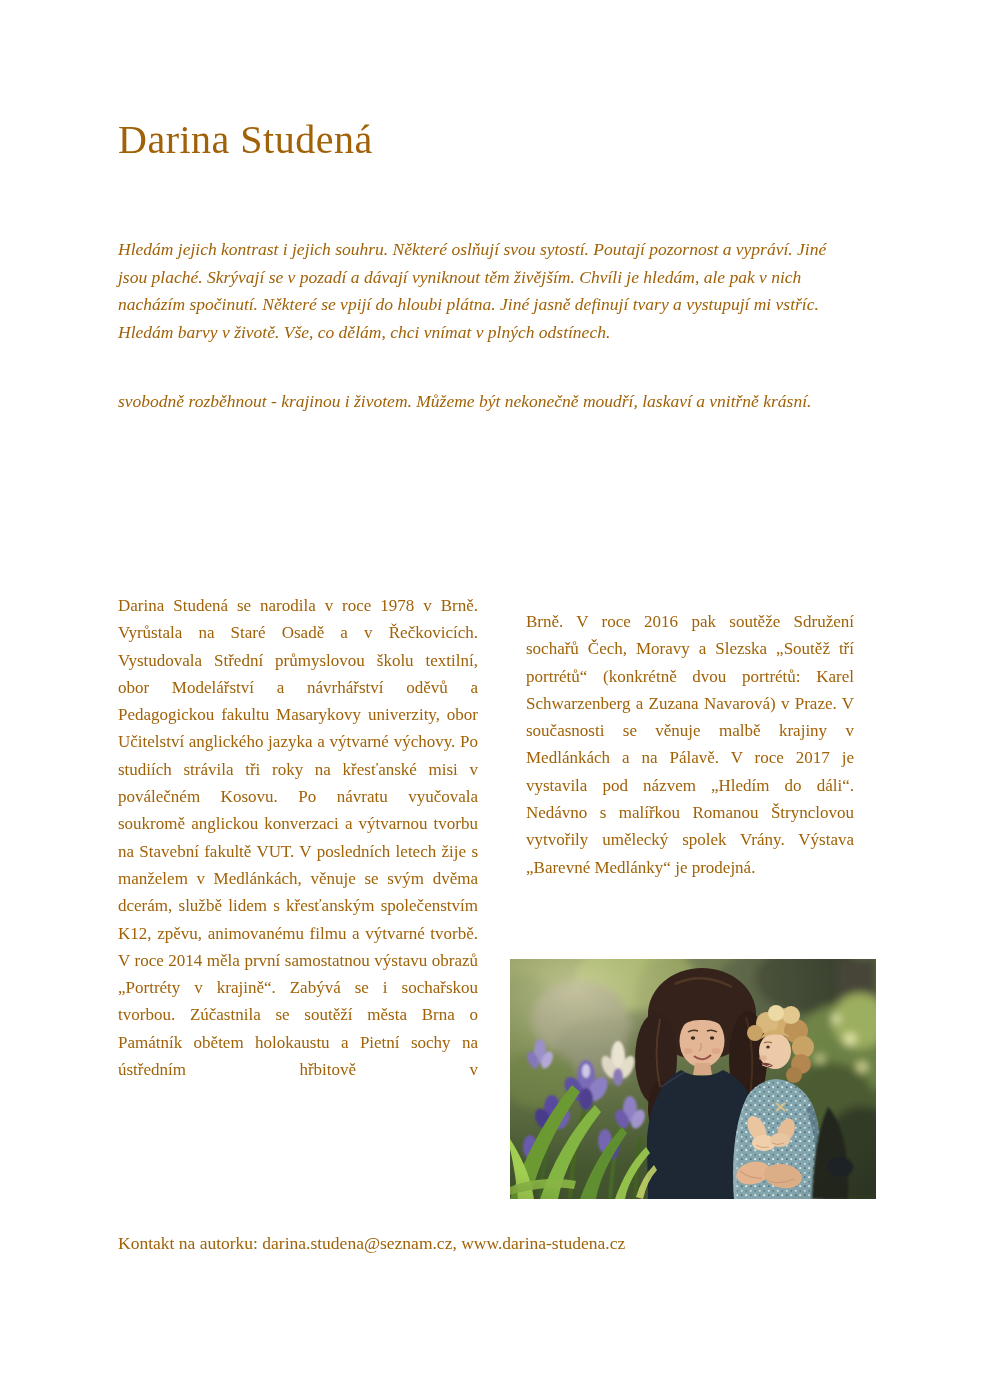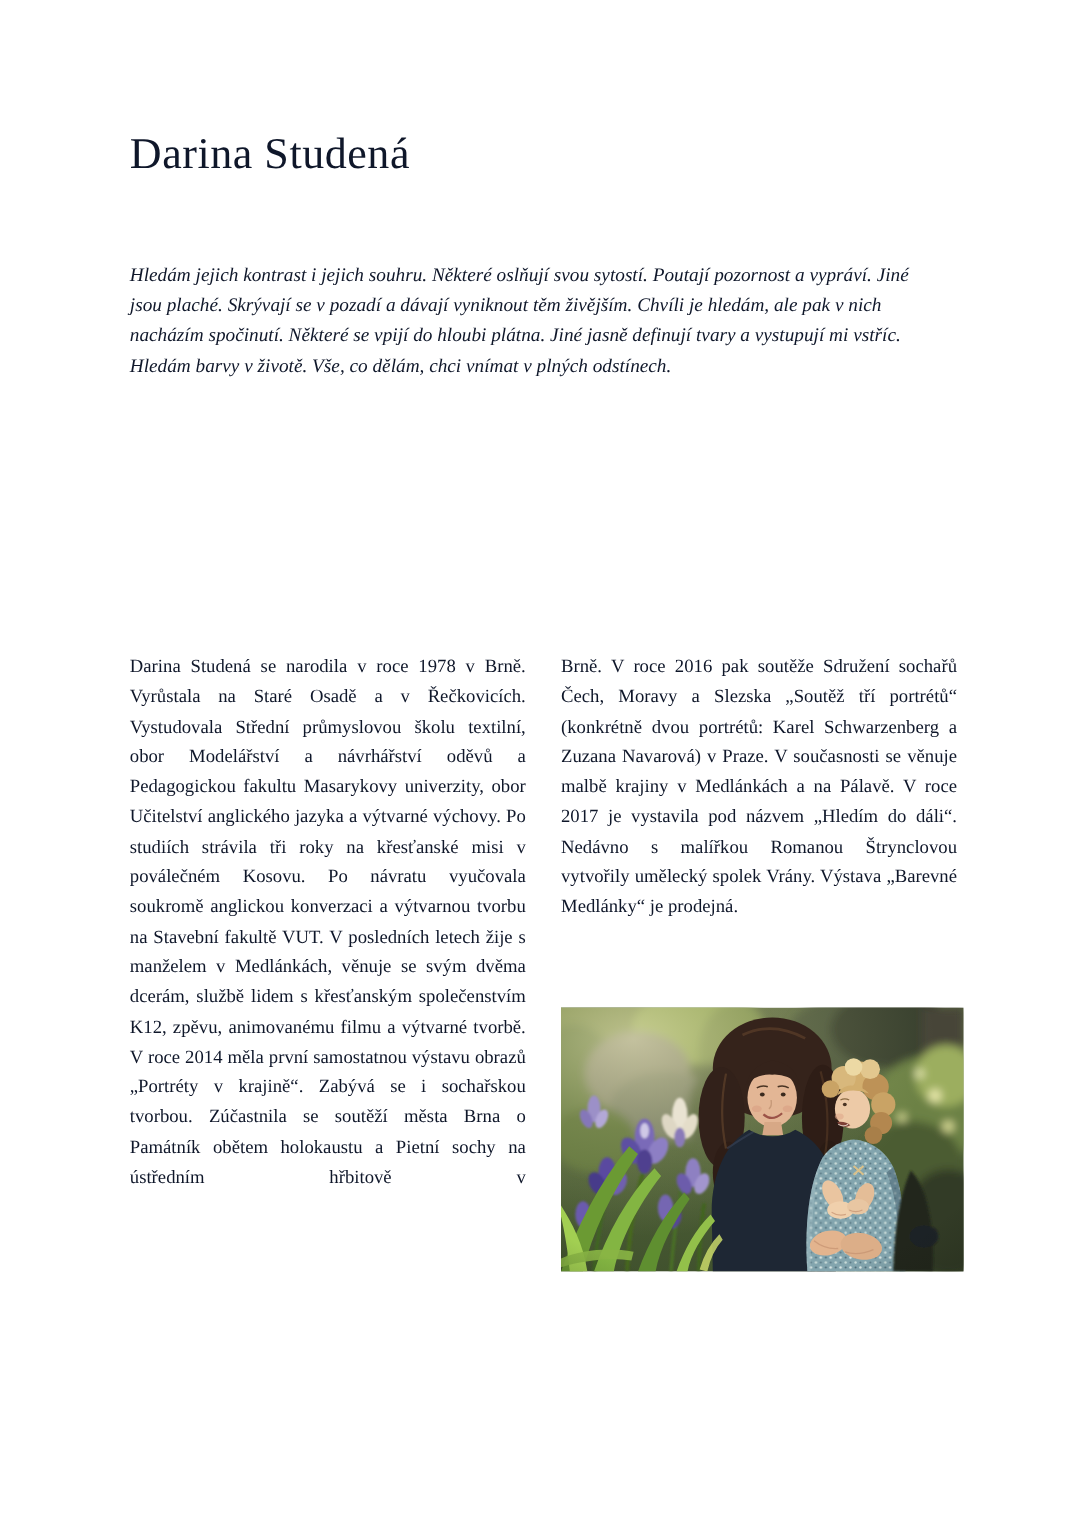--- a/index.html
+++ b/index.html
@@ -6,21 +6,21 @@
     margin: 0;
     padding: 0;
     background: #ffffff;
   }
   .page {
     position: relative;
     width: 990px;
     height: 1400px;
     background: #ffffff;
     font-family: "Liberation Serif", "DejaVu Serif", serif;
-    color: #0f172a;
+    color: #a16207;
     overflow: hidden;
   }
   .page-title {
     position: absolute;
     left: 118px;
     top: 119px;
     margin: 0;
     font-size: 40px;
     font-weight: normal;
     line-height: 42px;
@@ -51,21 +51,21 @@
   .col {
     width: 360px;
     font-size: 17px;
     line-height: 27.3px;
     text-align: justify;
   }
   .col-left {
     text-align-last: justify;
   }
   .col-right p {
-    margin: 0;
+    margin: 16px;
   }
   .photo-figure {
     margin: 78px 0 0 0;
     padding: 0;
     width: 366px;
     height: 240px;
     line-height: 0;
   }
   .photo-figure svg {
     display: block;
@@ -81,21 +81,21 @@
 </style>
 </head>
 <body>
 
 <div class="page">
 
   <h1 class="page-title">Darina Studená</h1>
 
   <section class="intro">
     <p>Hledám jejich kontrast i jejich souhru. Některé oslňují svou sytostí. Poutají pozornost a vypráví. Jiné jsou plaché. Skrývají se v pozadí a dávají vyniknout těm živějším. Chvíli je hledám, ale pak v nich nacházím spočinutí. Některé se vpijí do hloubi plátna. Jiné jasně definují tvary a vystupují mi vstříc. Hledám barvy v životě. Vše, co dělám, chci vnímat v plných odstínech.</p>
-    <p><br></p>
+    <p><br><span>svobodně rozběhnout - krajinou i životem. Můžeme být nekonečně moudří, laskaví a vnitřně krásní.</span></p>
   </section>
 
   <section class="columns">
     <div class="col col-left">Darina Studená se narodila v roce 1978 v Brně. Vyrůstala na Staré Osadě a v Řečkovicích. Vystudovala Střední průmyslovou školu textilní, obor Modelářství a návrhářství oděvů a Pedagogickou fakultu Masarykovy univerzity, obor Učitelství anglického jazyka a výtvarné výchovy. Po studiích strávila tři roky na křesťanské misi v poválečném Kosovu. Po návratu vyučovala soukromě anglickou konverzaci a výtvarnou tvorbu na Stavební fakultě VUT. V posledních letech žije s manželem v Medlánkách, věnuje se svým dvěma dcerám, službě lidem s křesťanským společenstvím K12, zpěvu, animovanému filmu a výtvarné tvorbě. V roce 2014 měla první samostatnou výstavu obrazů „Portréty v krajině“. Zabývá se i sochařskou tvorbou. Zúčastnila se soutěží města Brna o Památník obětem holokaustu a Pietní sochy na ústředním hřbitově v</div>
     <div class="col col-right">
       <p>Brně. V roce 2016 pak soutěže Sdružení sochařů Čech, Moravy a Slezska „Soutěž tří portrétů“ (konkrétně dvou portrétů: Karel Schwarzenberg a Zuzana Navarová) v Praze. V současnosti se věnuje malbě krajiny v Medlánkách a na Pálavě. V roce 2017 je vystavila pod názvem „Hledím do dáli“. Nedávno s malířkou Romanou Štrynclovou vytvořily umělecký spolek Vrány. Výstava „Barevné Medlánky“ je prodejná.</p>
       <figure class="photo-figure" role="img" aria-label="Darina Studená s dcerou v zahradě mezi fialovými kosatci">
         <svg width="366" height="240" viewBox="0 0 366 240" xmlns="http://www.w3.org/2000/svg">
           <defs>
             <linearGradient id="bgGrad" x1="0" y1="0" x2="0" y2="1">
@@ -272,14 +272,15 @@
             <path d="M0,228 C20,220 44,218 66,222 L64,230 C44,227 20,230 0,236 Z" fill="#8ab545" opacity="0.9"></path>
             <path d="M126,238 Q132,218 144,206 L147,211 Q137,222 133,240 Z" fill="#c9d96a" opacity="0.85"></path>
           </g>
 
           <rect width="366" height="240" fill="url(#vign)"></rect>
         </svg>
       </figure>
     </div>
   </section>
 
+  <footer class="contact"><span>Kontakt na autorku: </span><span>darina.studena@seznam.cz</span><span>, </span><span>www.darina-studena.cz</span></footer>
 
 </div>
 
 </body></html>

